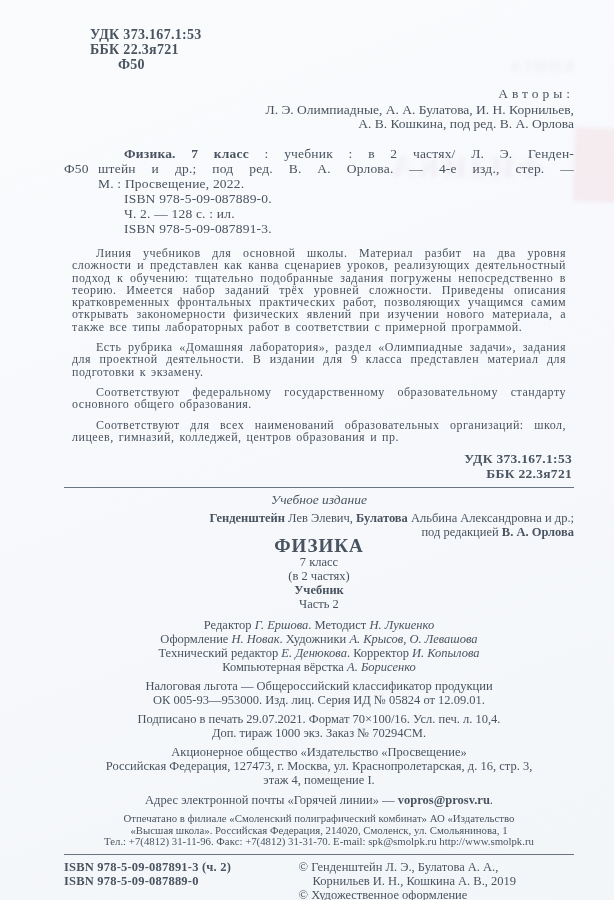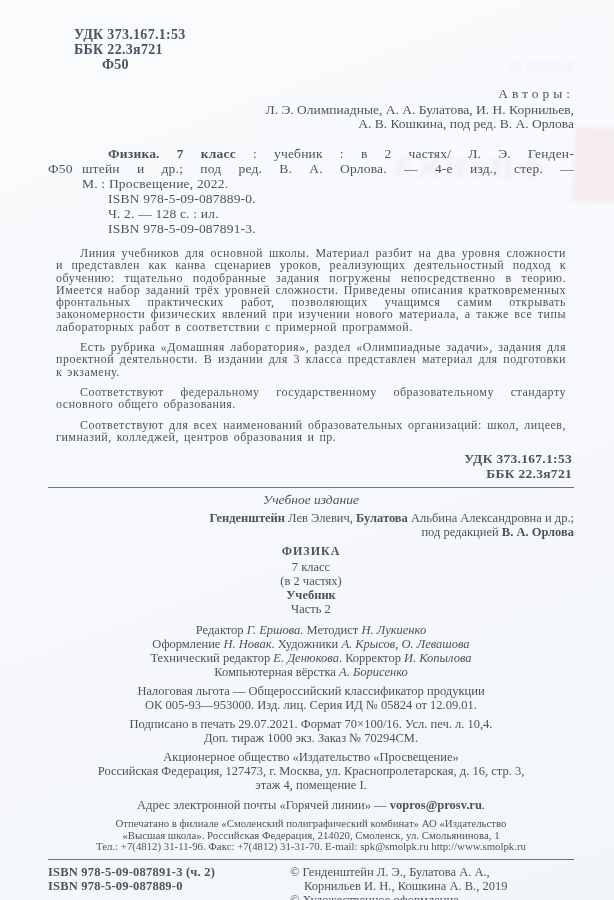--- a/index.html
+++ b/index.html
@@ -4,21 +4,21 @@
 <style>
   html, body { margin: 0; padding: 0; background: #e8eaee; }
   .page {
     position: relative;
     width: 614px; height: 900px;
     margin: 0 auto;
     background: linear-gradient(160deg, #fafbfd 0%, #f6f8fb 55%, #f3f6f9 100%);
     color: #4a5460;
     font-family: "Liberation Serif", "DejaVu Serif", serif;
     box-sizing: border-box;
-    padding: 27px 40px 0 48px;
+    padding: 27px 40px 0 64px;
     overflow: hidden;
   }
   .b { font-weight: bold; }
   .i { font-style: italic; }
   .c { text-align: right; }
   
   .bleed { position: absolute; pointer-events: none; filter: blur(2px); }
   .bleed-1 { top: 128px; right: -6px; width: 46px; height: 74px;
              background: rgba(214, 120, 140, 0.10); border-radius: 3px; transform: rotate(2deg); }
   .bleed-2 { top: 150px; right: 70px; font-weight: bold; font-size: 30px; letter-spacing: 4px;
@@ -40,21 +40,21 @@
   .annotation { margin-top: 11px; font-size: 12px; line-height: 12.3px; letter-spacing: 0.5px; word-spacing: 1.5px; }
   .annotation p { margin: 8px; text-align: justify; text-indent: 24px; }
 
   .udk-bottom { margin-top: 4px; font-size: 13.5px; line-height: 15px; text-align: right; font-weight: bold; padding-right: 2px; letter-spacing: 0.3px; }
 
   hr.rule { border: none; border-top: 1px solid #6a737e; margin: 6px 0 0 0; }
 
   .colophon { font-size: 12.5px; line-height: 14px; text-align: center; }
   .ed-kind { margin-top: 5px; font-style: italic; font-size: 13.5px; }
   .ed-names { margin-top: 4px; text-align: right; }
-  .work-title { margin-top: 5px; font-weight: bold; font-size: 12px; letter-spacing: 1px; margin-bottom: 2px; }
+  .work-title { font-weight: bold; font-size: 19px; letter-spacing: 1px; margin-bottom: 2px; }
   .staff { margin-top: 7px; }
   .tax, .printrun, .publisher { margin-top: 5px; }
   .email-line { margin-top: 6px; }
   .printer { margin-top: 6px; font-size: 10.8px; line-height: 11.6px; }
 
   .footer { display: flex; margin-top: 5px; font-size: 12.5px; line-height: 14px; }
   .f-left { width: 46%; font-weight: bold; letter-spacing: 0.2px; }
   .f-right { flex: 1; }
   .cr-cont { padding-left: 14px; }
 </style>
@@ -84,21 +84,21 @@
     <div class="cit-l jl ind"><span class="b">Физика. 7 класс</span><span> : учебник : в 2 частях/ Л. Э. Генден-</span></div>
     <div class="cit-l jl">штейн и др.; под ред. В. А. Орлова. — 4-е изд., стер. —</div>
     <div class="cit-l">М. : Просвещение, 2022.</div>
     <div class="cit-l ind">ISBN 978-5-09-087889-0.</div>
     <div class="cit-l ind">Ч. 2. — 128 с. : ил.</div>
     <div class="cit-l ind">ISBN 978-5-09-087891-3.</div>
   </div>
 
   <div class="annotation">
     <p>Линия учебников для основной школы. Материал разбит на два уровня сложности и представлен как канва сценариев уроков, реализующих деятельностный подход к обучению: тщательно подобранные задания погружены непосредственно в теорию. Имеется набор заданий трёх уровней сложности. Приведены описания кратковременных фронтальных практических работ, позволяющих учащимся самим открывать закономерности физических явлений при изучении нового материала, а также все типы лабораторных работ в соответствии с примерной программой.</p>
-    <p>Есть рубрика «Домашняя лаборатория», раздел «Олимпиадные задачи», задания для проектной деятельности. В издании для 3 класса представлен материал для подготовки к экзамену.</p>
+    <p>Есть рубрика «Домашняя лаборатория», раздел «Олимпиадные задачи», задания для проектной деятельности. В издании для 9 класса представлен материал для подготовки к экзамену.</p>
     <p>Соответствуют федеральному государственному образовательному стандарту основного общего образования.</p>
     <p>Соответствуют для всех наименований образовательных организаций: школ, лицеев, гимназий, колледжей, центров образования и пр.</p>
   </div>
 
   <div class="udk-bottom">
     <div>УДК 373.167.1:53</div>
     <div>ББК 22.3я721</div>
   </div>
 
   <hr class="rule">

